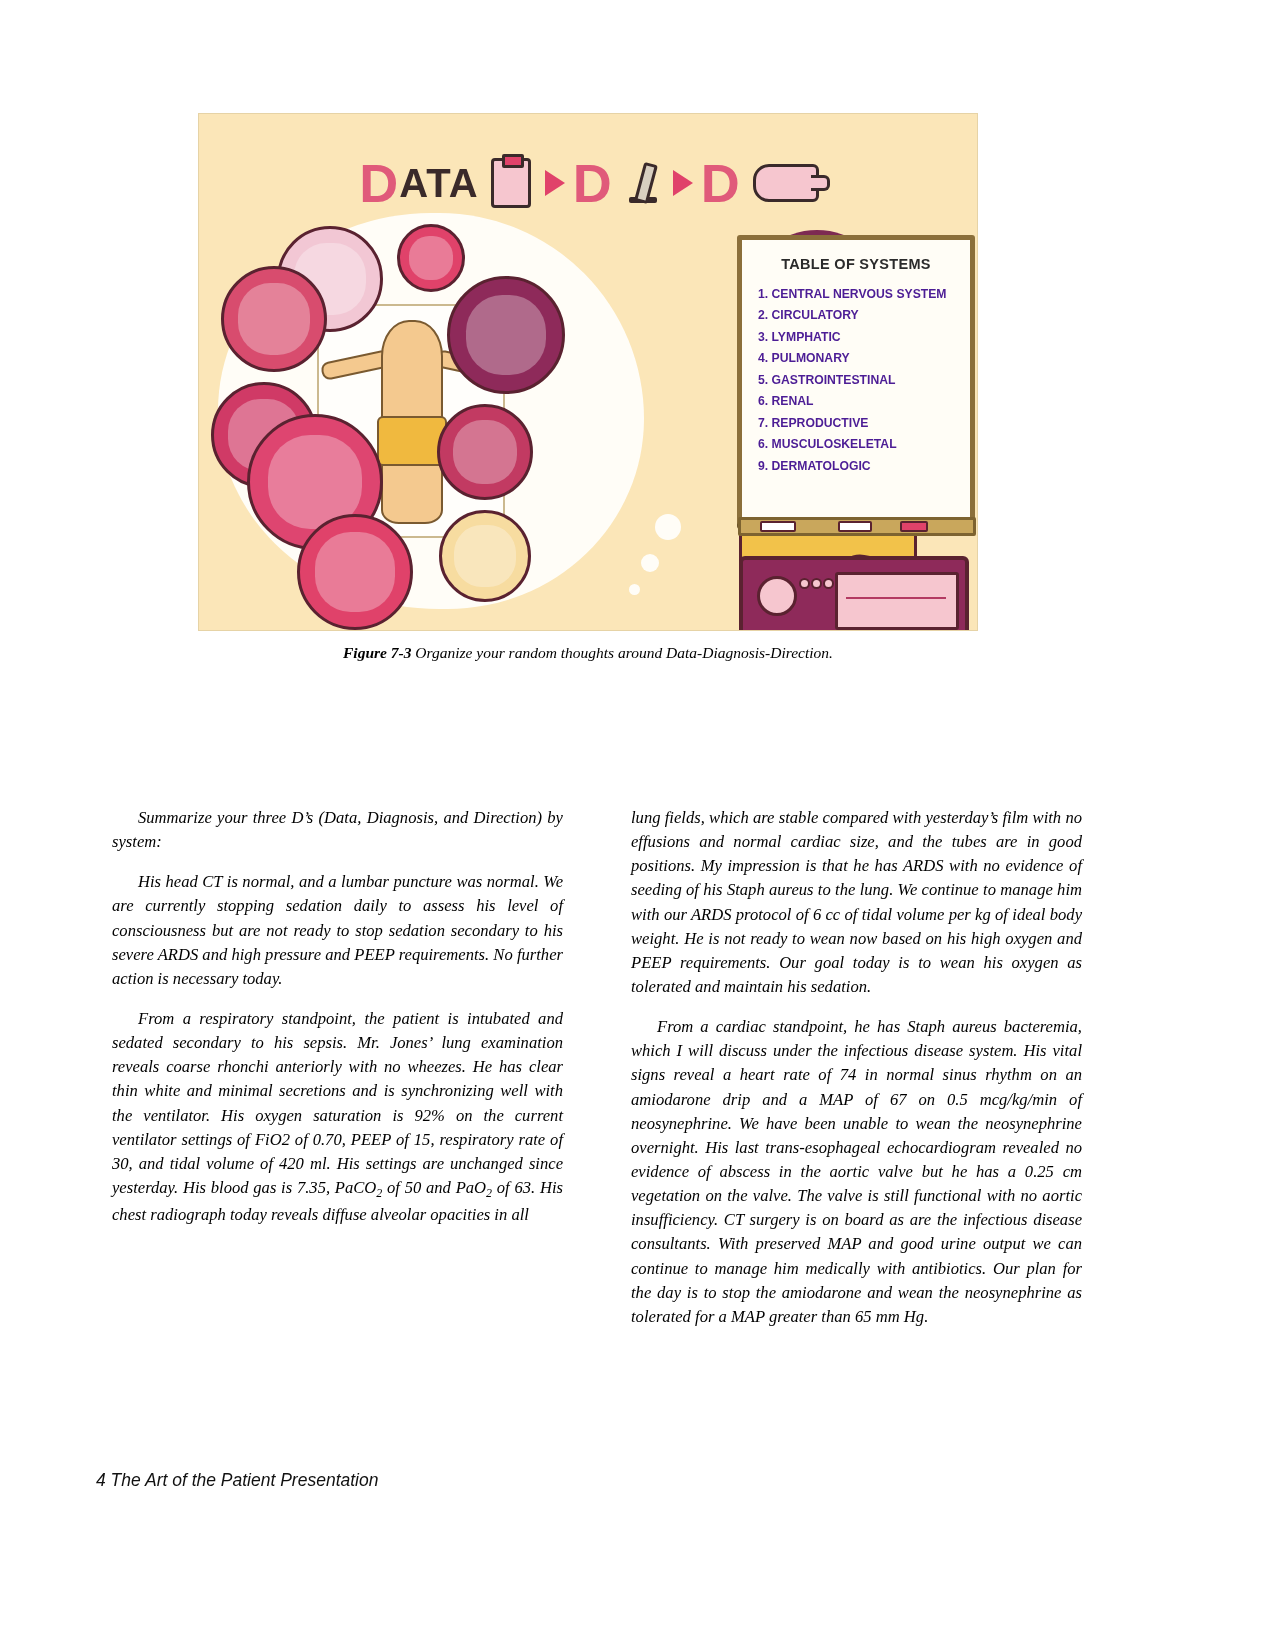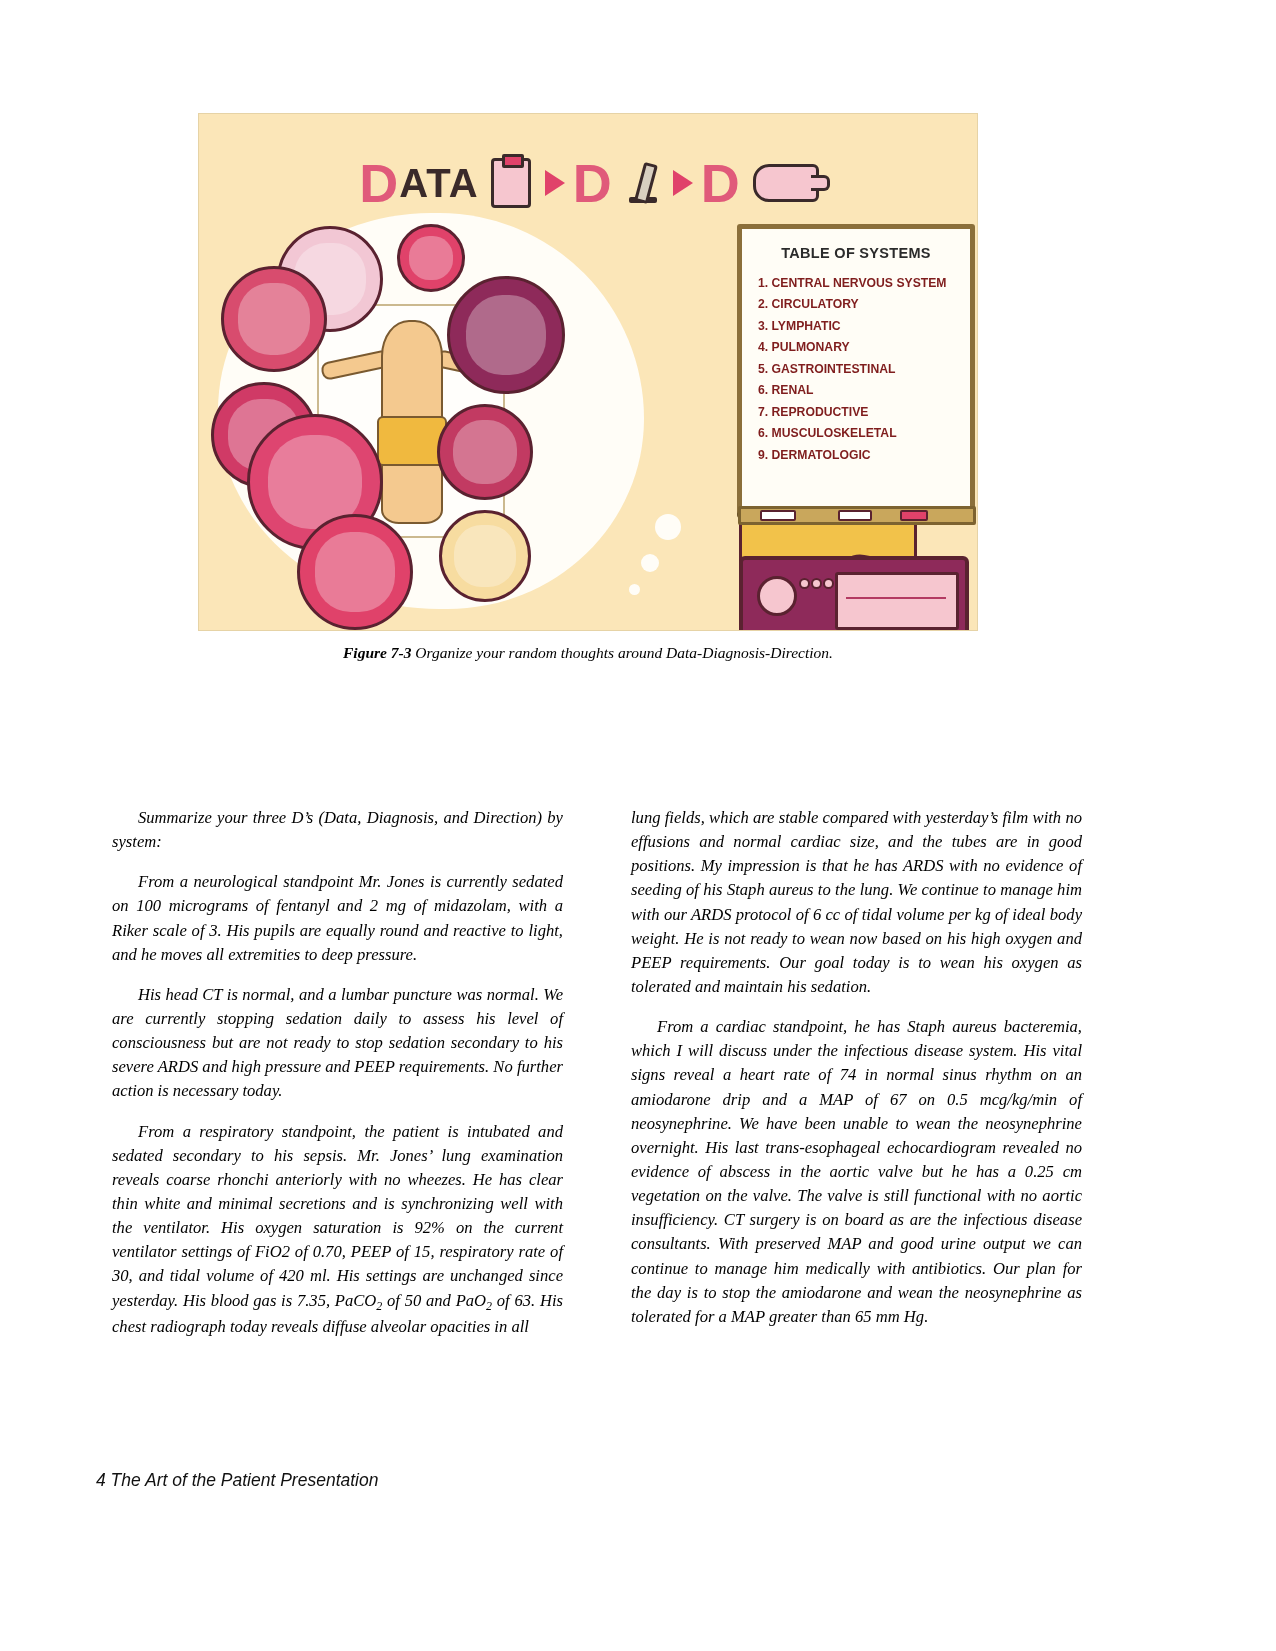--- a/index.html
+++ b/index.html
@@ -210,21 +210,21 @@
   .stetho-bell{ position:absolute; left:652px; top:372px; width:22px;height:22px;background:#d8456c;border:3px solid #5a2230;border-radius:50%;}
   .doc-forearm {
     position:absolute; left:636px; top:448px; width:128px;height:48px;
     background:#f6b9c4; border:3px solid #5a2230; border-radius:24px;
     transform: rotate(10deg);
   }
 
   
   .board {
     position: absolute;
-    left: 538px; top: 110px;
+    left: 538px; top: 121px;
     width: 228px; height: 280px;
     background: #fffdf6;
     border: 5px solid #8b6f3a;
     border-radius: 3px;
     box-shadow: 0 4px 0 #6d5329;
   }
   .board-title {
     font-family: "Liberation Sans", sans-serif;
     font-weight: bold;
     font-size: 14.5px;
@@ -233,21 +233,21 @@
     margin-top: 16px;
     letter-spacing: 0.3px;
   }
   .board-list {
     margin: 12px 0 0 16px;
     padding: 0;
     list-style: none;
     font-family: "Liberation Sans", sans-serif;
     font-weight: bold;
     font-size: 12.2px;
-    color: #7f1d1d;
+    color: #4c1d95;
     line-height: 1.76;
   }
   .board-tray {
     position:absolute; left:-4px; bottom:-16px; width:232px;height:13px;
     background:#c9a75c; border:3px solid #7d6330; border-radius:2px;
   }
   .marker{ position:absolute; bottom:-12px; height:7px; border:2px solid #5a2230; border-radius:2px;}
   .marker.m1{ left:18px; width:32px; background:#fff;}
   .marker.m2{ left:96px; width:30px; background:#fff;}
   .marker.m3{ left:158px; width:24px; background:#e0426a;}
@@ -433,21 +433,20 @@
 </div>
 
 <div class="caption">
   <b>Figure 7-3</b>
   <span>Organize your random thoughts around Data-Diagnosis-Direction.</span>
 </div>
 
 <div class="cols">
   <div class="col">
     <p>Summarize your three D’s (Data, Diagnosis, and Direction) by system:</p>
-    <p>From a neurological standpoint Mr. Jones is currently sedated on 100 micrograms of fentanyl and 2 mg of midazolam, with a Riker scale of 3. His pupils are equally round and reactive to light, and he moves all extremities to deep pressure.</p>
     <p>His head CT is normal, and a lumbar puncture was normal. We are currently stopping sedation daily to assess his level of consciousness but are not ready to stop sedation secondary to his severe ARDS and high pressure and PEEP requirements. No further action is necessary today.</p>
     <p id="resp-para">From a respiratory standpoint, the patient is intubated and sedated secondary to his sepsis. Mr. Jones’ lung examination reveals coarse rhonchi anteriorly with no wheezes. He has clear thin white and minimal secretions and is synchronizing well with the ventilator. His oxygen saturation is 92% on the current ventilator settings of FiO2 of 0.70, PEEP of 15, respiratory rate of 30, and tidal volume of 420 ml. His settings are unchanged since yesterday. His blood gas is 7.35, PaCO<sub>2</sub> of 50 and PaO<sub>2</sub> of 63. His chest radiograph today reveals diffuse alveolar opacities in all</p>
   </div>
   <div class="col">
     <p style="text-indent:0">lung fields, which are stable compared with yesterday’s film with no effusions and normal cardiac size, and the tubes are in good positions. My impression is that he has ARDS with no evidence of seeding of his Staph aureus to the lung. We continue to manage him with our ARDS protocol of 6 cc of tidal volume per kg of ideal body weight. He is not ready to wean now based on his high oxygen and PEEP requirements. Our goal today is to wean his oxygen as tolerated and maintain his sedation.</p>
     <p>From a cardiac standpoint, he has Staph aureus bacteremia, which I will discuss under the infectious disease system. His vital signs reveal a heart rate of 74 in normal sinus rhythm on an amiodarone drip and a MAP of 67 on 0.5 mcg/kg/min of neosynephrine. We have been unable to wean the neosynephrine overnight. His last trans-esophageal echocardiogram revealed no evidence of abscess in the aortic valve but he has a 0.25 cm vegetation on the valve. The valve is still functional with no aortic insufficiency. CT surgery is on board as are the infectious disease consultants. With preserved MAP and good urine output we can continue to manage him medically with antibiotics. Our plan for the day is to stop the amiodarone and wean the neosynephrine as tolerated for a MAP greater than 65 mm Hg.</p>
   </div>
 </div>
 
 <div class="footer">4 The Art of the Patient Presentation</div>

